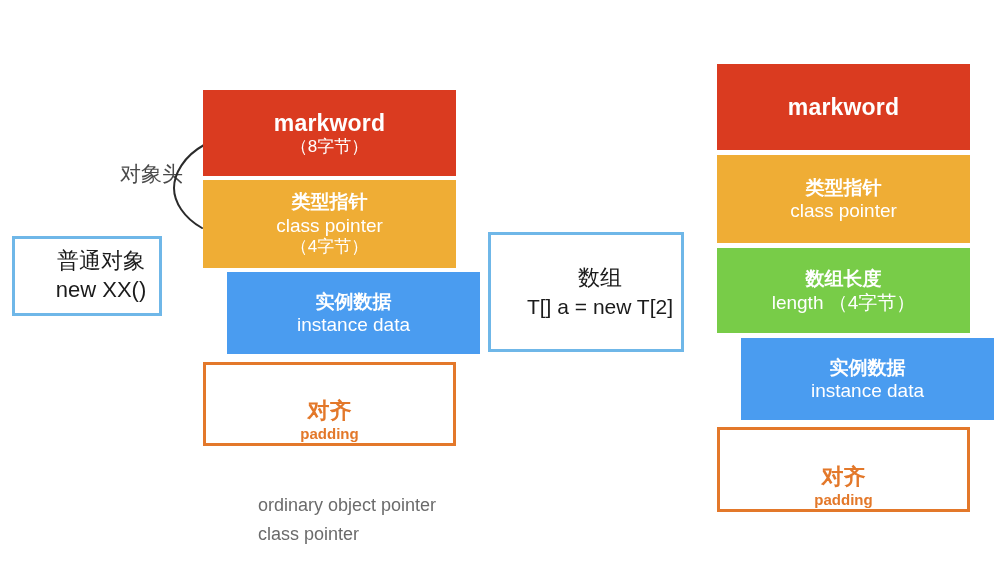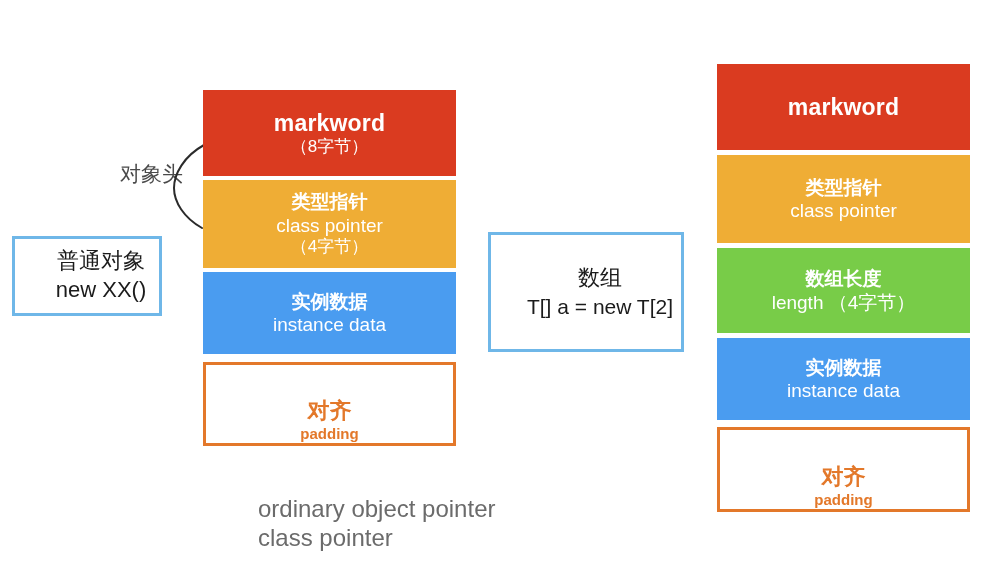--- a/index.html
+++ b/index.html
@@ -34,21 +34,21 @@
   }
   .blk .l1, .blk .l2, .blk .l3 {
     display: block;
     white-space: nowrap;
   }
 
   
   .cell-red    { background: #DA3B20; color: #ffffff; }
   .cell-orange { background: #EFAD35; color: #ffffff; }
   .cell-green  { background: #78CC48; color: #ffffff; }
-  .cell-blue   { background: #4A9CF0; color: #ffffff; }
+  .cell-blue   { background: #4A9CF0; color: #ffffff; margin-left: 24px; }
   .cell-pad    { background: #ffffff; color: #E3782A; border: 3px solid #E3782A; justify-content: flex-end; }
 
   
   .t-big   { font-size: 23px; font-weight: 700; letter-spacing: .2px; }
   .t-cn    { font-size: 19px; font-weight: 700; }
   .t-en    { font-size: 19px; font-weight: 400; }
   .t-sub   { font-size: 17px; font-weight: 400; }
   .t-padcn { font-size: 22px; font-weight: 700; }
   .t-paden { font-size: 15px; font-weight: 700; }
 
@@ -80,21 +80,21 @@
   }
   .brace {
     position: absolute;
     pointer-events: none;
   }
 
   
   .caption {
     position: absolute;
     color: #6b6b6b;
-    font-size: 24px;
+    font-size: 18px;
     line-height: 1.45;
     white-space: pre-line;
   }
 </style>
 </head>
 <body>
 
 <div class="canvas">
 
   <div class="head-label" style="left:120px; top:160px;">对象头</div>

